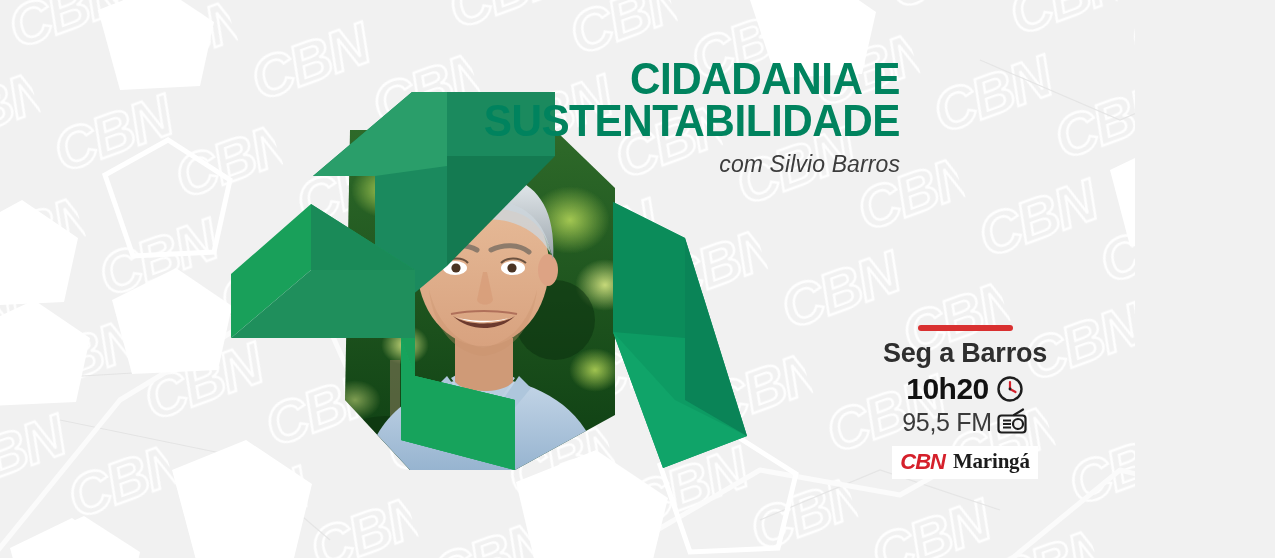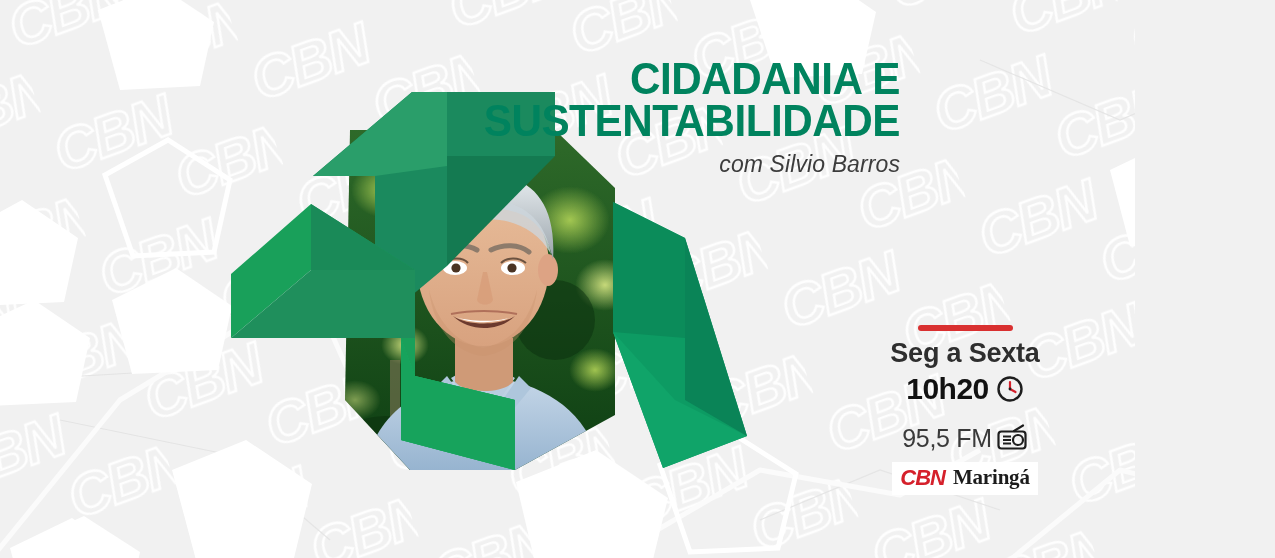--- a/index.html
+++ b/index.html
@@ -80,21 +80,21 @@
   }
   .info-time-row{
     display:flex;align-items:center;justify-content:center;
     gap:7px;margin-top:3px;
   }
   .info-time{
     font-size:30px;color:#111;font-weight:bold;letter-spacing:-0.5px;
   }
   .info-freq-row{
     display:flex;align-items:center;justify-content:center;
-    gap:4px;margin-top:18px;
+    gap:4px;margin-top:2px;
   }
   .info-freq{
     font-size:25px;color:#3a3a3a;font-weight:400;letter-spacing:-0.3px;
   }
   .icon-clock,.icon-radio{display:block;}
 
   
   .cbn-logo{
     margin-top:9px;
     display:inline-flex;align-items:center;
@@ -288,21 +288,21 @@
 
   <div class="title-block">
     <span class="title-line l1">CIDADANIA E</span>
     <span class="title-line l2">SUSTENTABILIDADE</span>
     <span class="subtitle">com Silvio Barros</span>
   </div>
 
   <div class="info-block">
     <div class="red-rule"></div>
 
-    <div class="info-days">Seg a Sexta</div>
+    <div class="info-days">Seg a Barros</div>
 
     <div class="info-time-row">
       <span class="info-time">10h20</span>
       <svg class="icon-clock" width="28" height="28" viewBox="0 0 28 28">
         <circle cx="14" cy="14" r="11.5" fill="none" stroke="#1d1d1d" stroke-width="2.4"></circle>
         <line x1="14" y1="14" x2="14" y2="7" stroke="#d5202b" stroke-width="2.2" stroke-linecap="round"></line>
         <line x1="14" y1="14" x2="19.5" y2="17" stroke="#d5202b" stroke-width="2.2" stroke-linecap="round"></line>
         <circle cx="14" cy="14" r="1.4" fill="#1d1d1d"></circle>
       </svg>
     </div>

